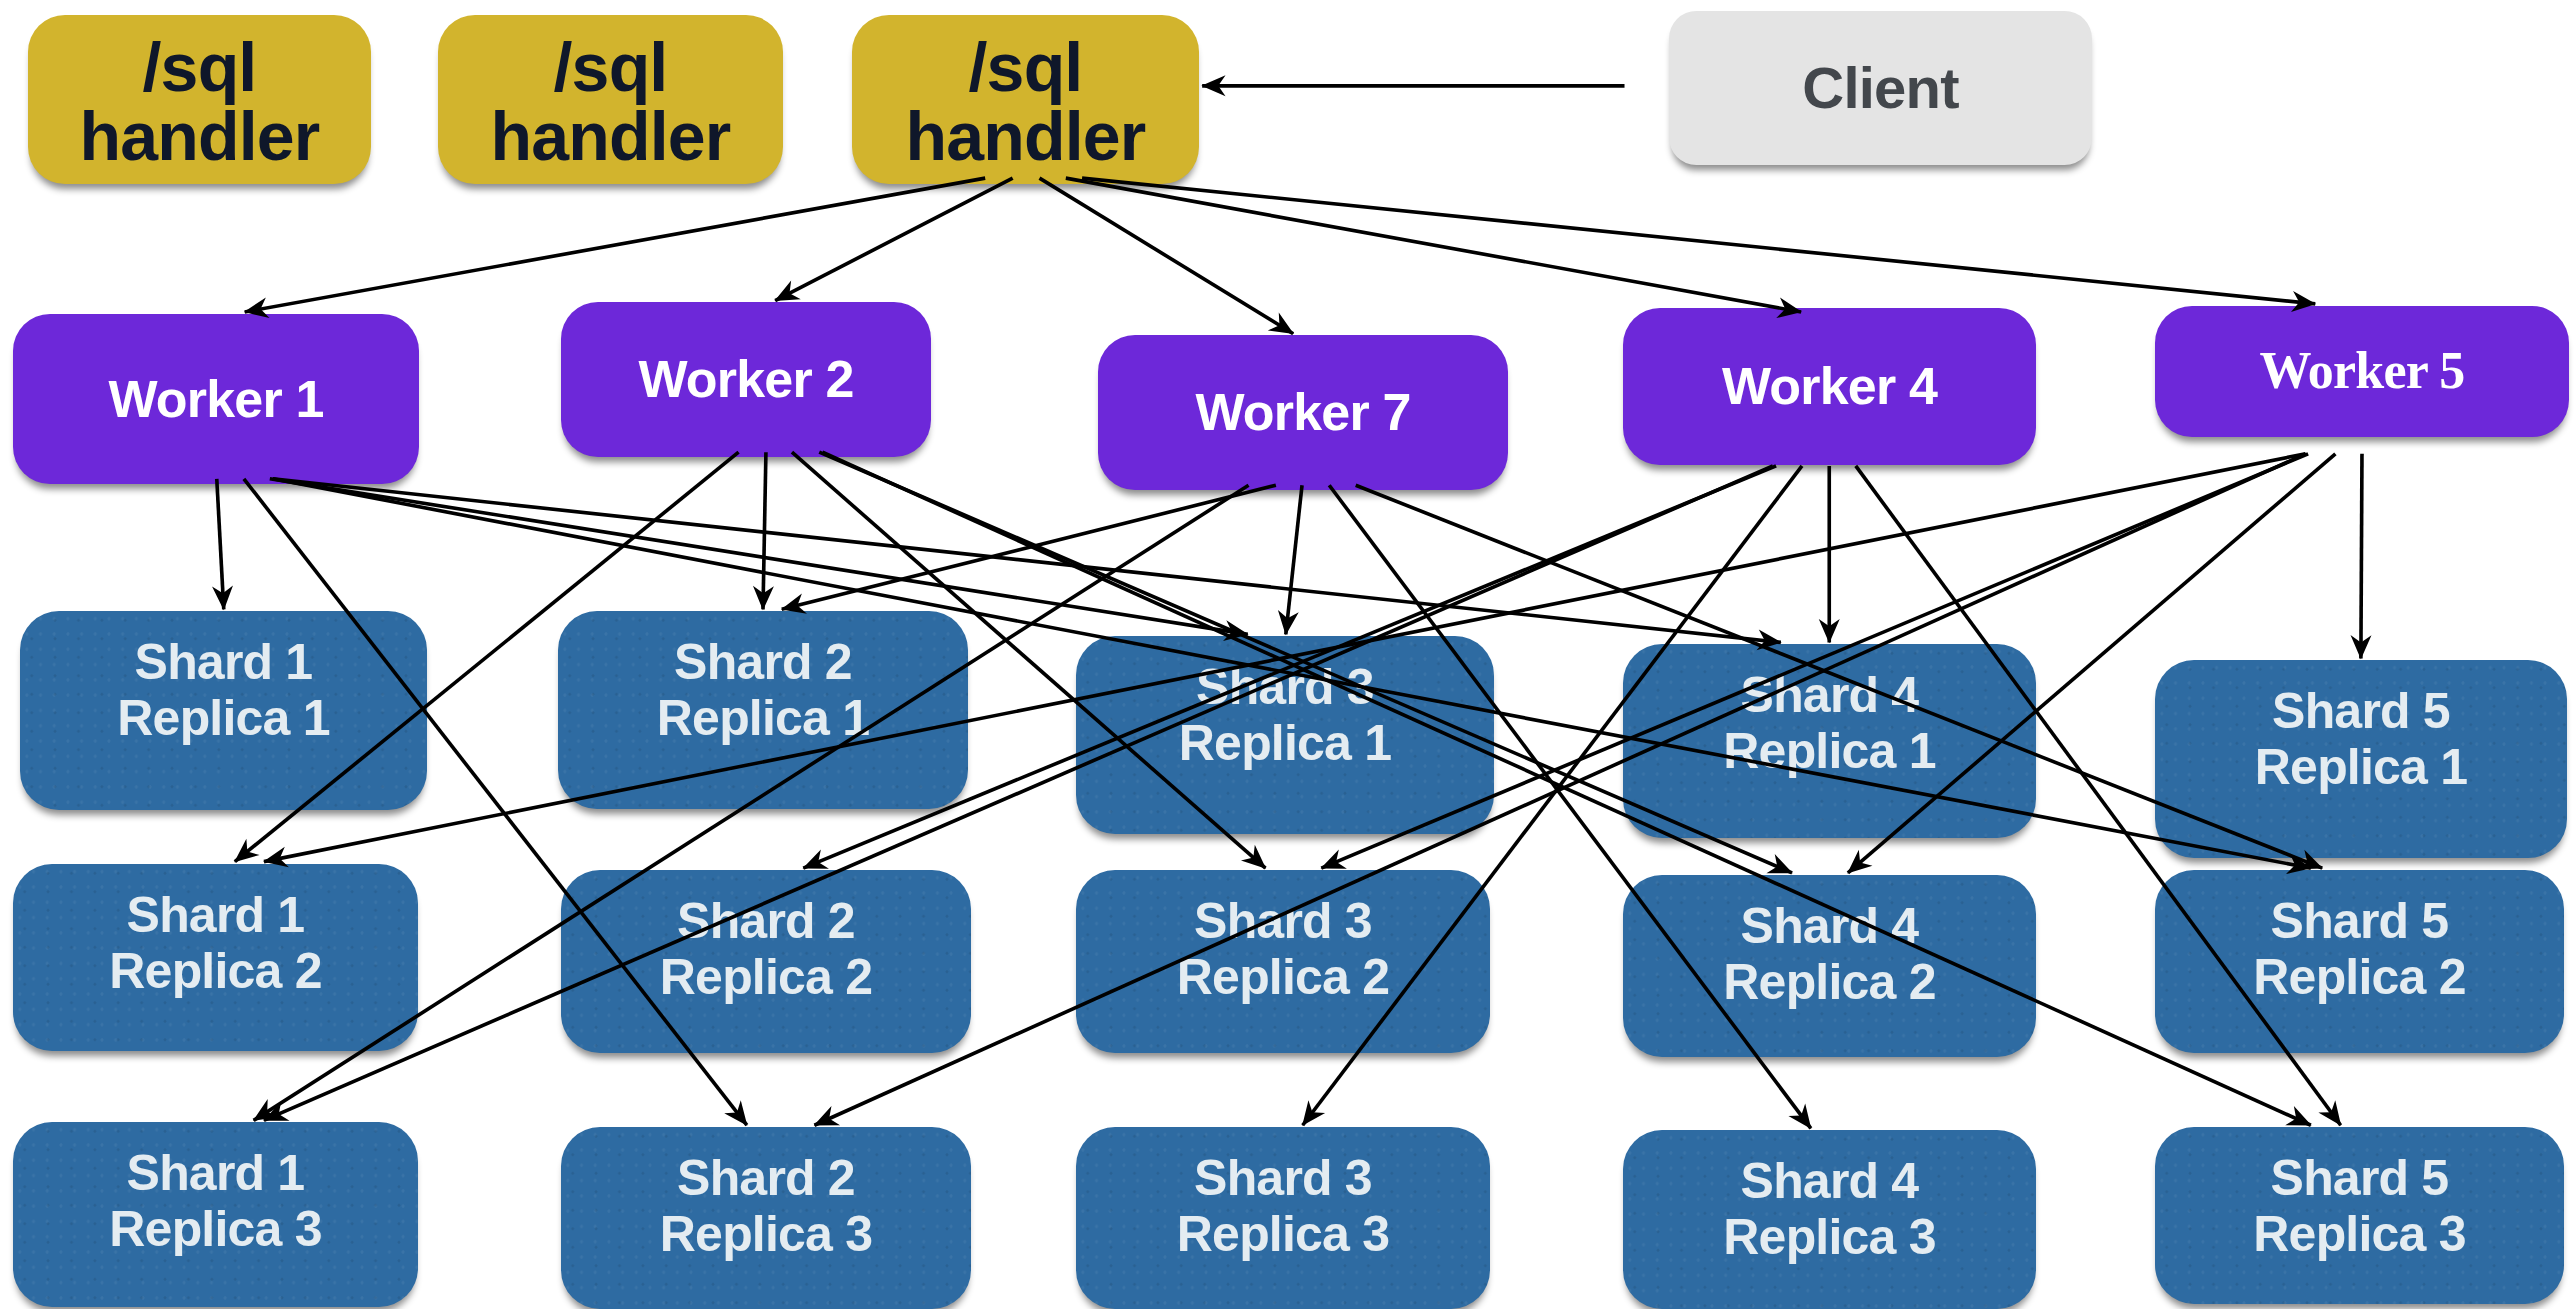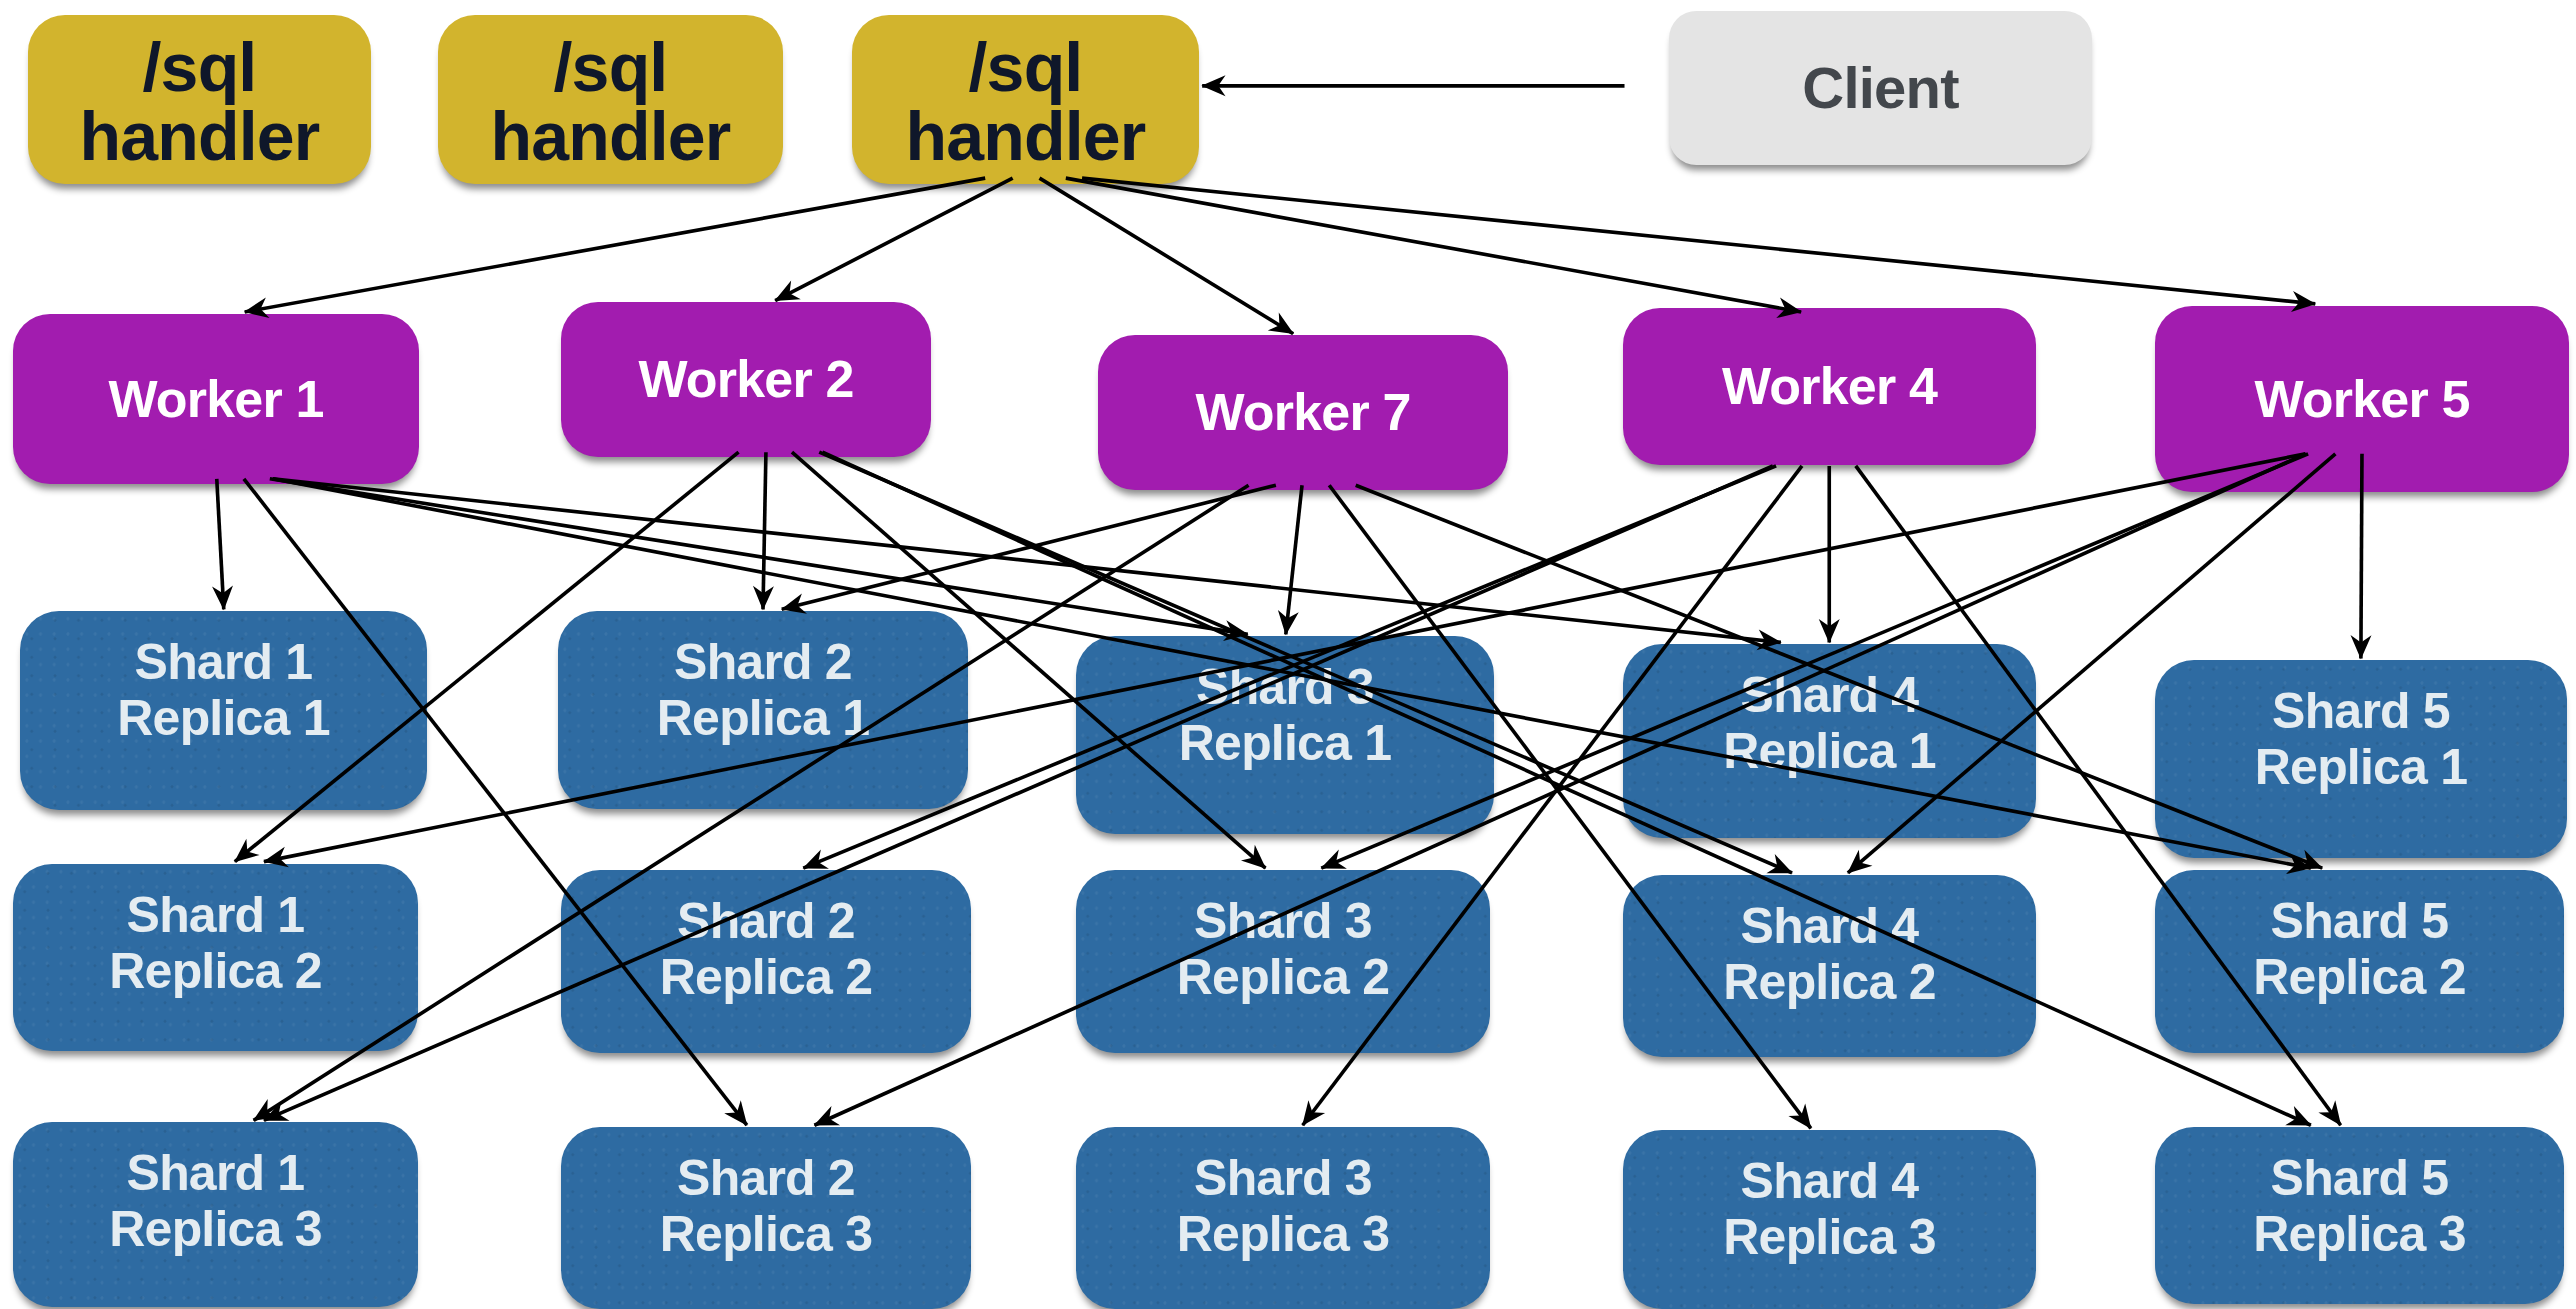--- a/index.html
+++ b/index.html
@@ -10,21 +10,21 @@
          z-index:5;pointer-events:none;}
   .node{position:absolute;z-index:1;display:flex;flex-direction:column;
         align-items:center;font-weight:bold;box-sizing:border-box;
         box-shadow:0 8px 7.3px -3.2px rgba(0,0,0,0.45);}
   .label{text-align:center;letter-spacing:-0.8px;}
   .label div{white-space:nowrap;}
   .handler{background:#d2b42d;color:#0f172a;font-size:68px;line-height:1.02;
            justify-content:flex-start;padding-top:18px;border-radius:37px;}
   .client{background:#e4e4e4;color:#43474c;font-size:58px;line-height:1.0;
           justify-content:center;border-radius:27.4px;}
-  .worker{background:#a21caf;color:#ffffff;font-size:52px;line-height:1.05;
+  .worker{background:#6d28d9;color:#ffffff;font-size:52px;line-height:1.05;
           justify-content:center;border-radius:37px;}
   .shard{background-color:#2e6ba2;color:#e4ecf1;font-size:50px;line-height:1.12;
          justify-content:flex-start;padding-top:22.6px;border-radius:39px;
          background-image:
            radial-gradient(rgba(255,255,255,0.06) 1.2px, transparent 1.8px),
            radial-gradient(rgba(0,0,0,0.10) 1.2px, transparent 1.8px);
          background-size:13.7px 15.3px,23.4px 18.5px;}
 </style>
 </head>
 <body>
@@ -104,21 +104,21 @@
     <div class="node worker" style="left: 1098px; top: 335px; width: 410px; height: 155px;">
       <div class="label">
         <div>Worker 7</div>
       </div>
     </div>
     <div class="node worker" style="left: 1623px; top: 300px; width: 413px; height: 157px; margin-top: 8px;">
       <div class="label">
         <div>Worker 4</div>
       </div>
     </div>
-    <div class="node worker" style="left: 2155px; top: 306px; width: 414px; height: 186px;">
+    <div class="node worker" style="left: 2155px; top: 306px; width: 414px; height: 131px; font-family: Liberation Serif, serif;">
       <div class="label">
         <div>Worker 5</div>
       </div>
     </div>
     <div class="node shard" style="left: 20px; top: 611px; width: 407px; height: 199px;">
       <div class="label">
         <div>Shard 1</div>
         <div>Replica 1</div>
       </div>
     </div>

